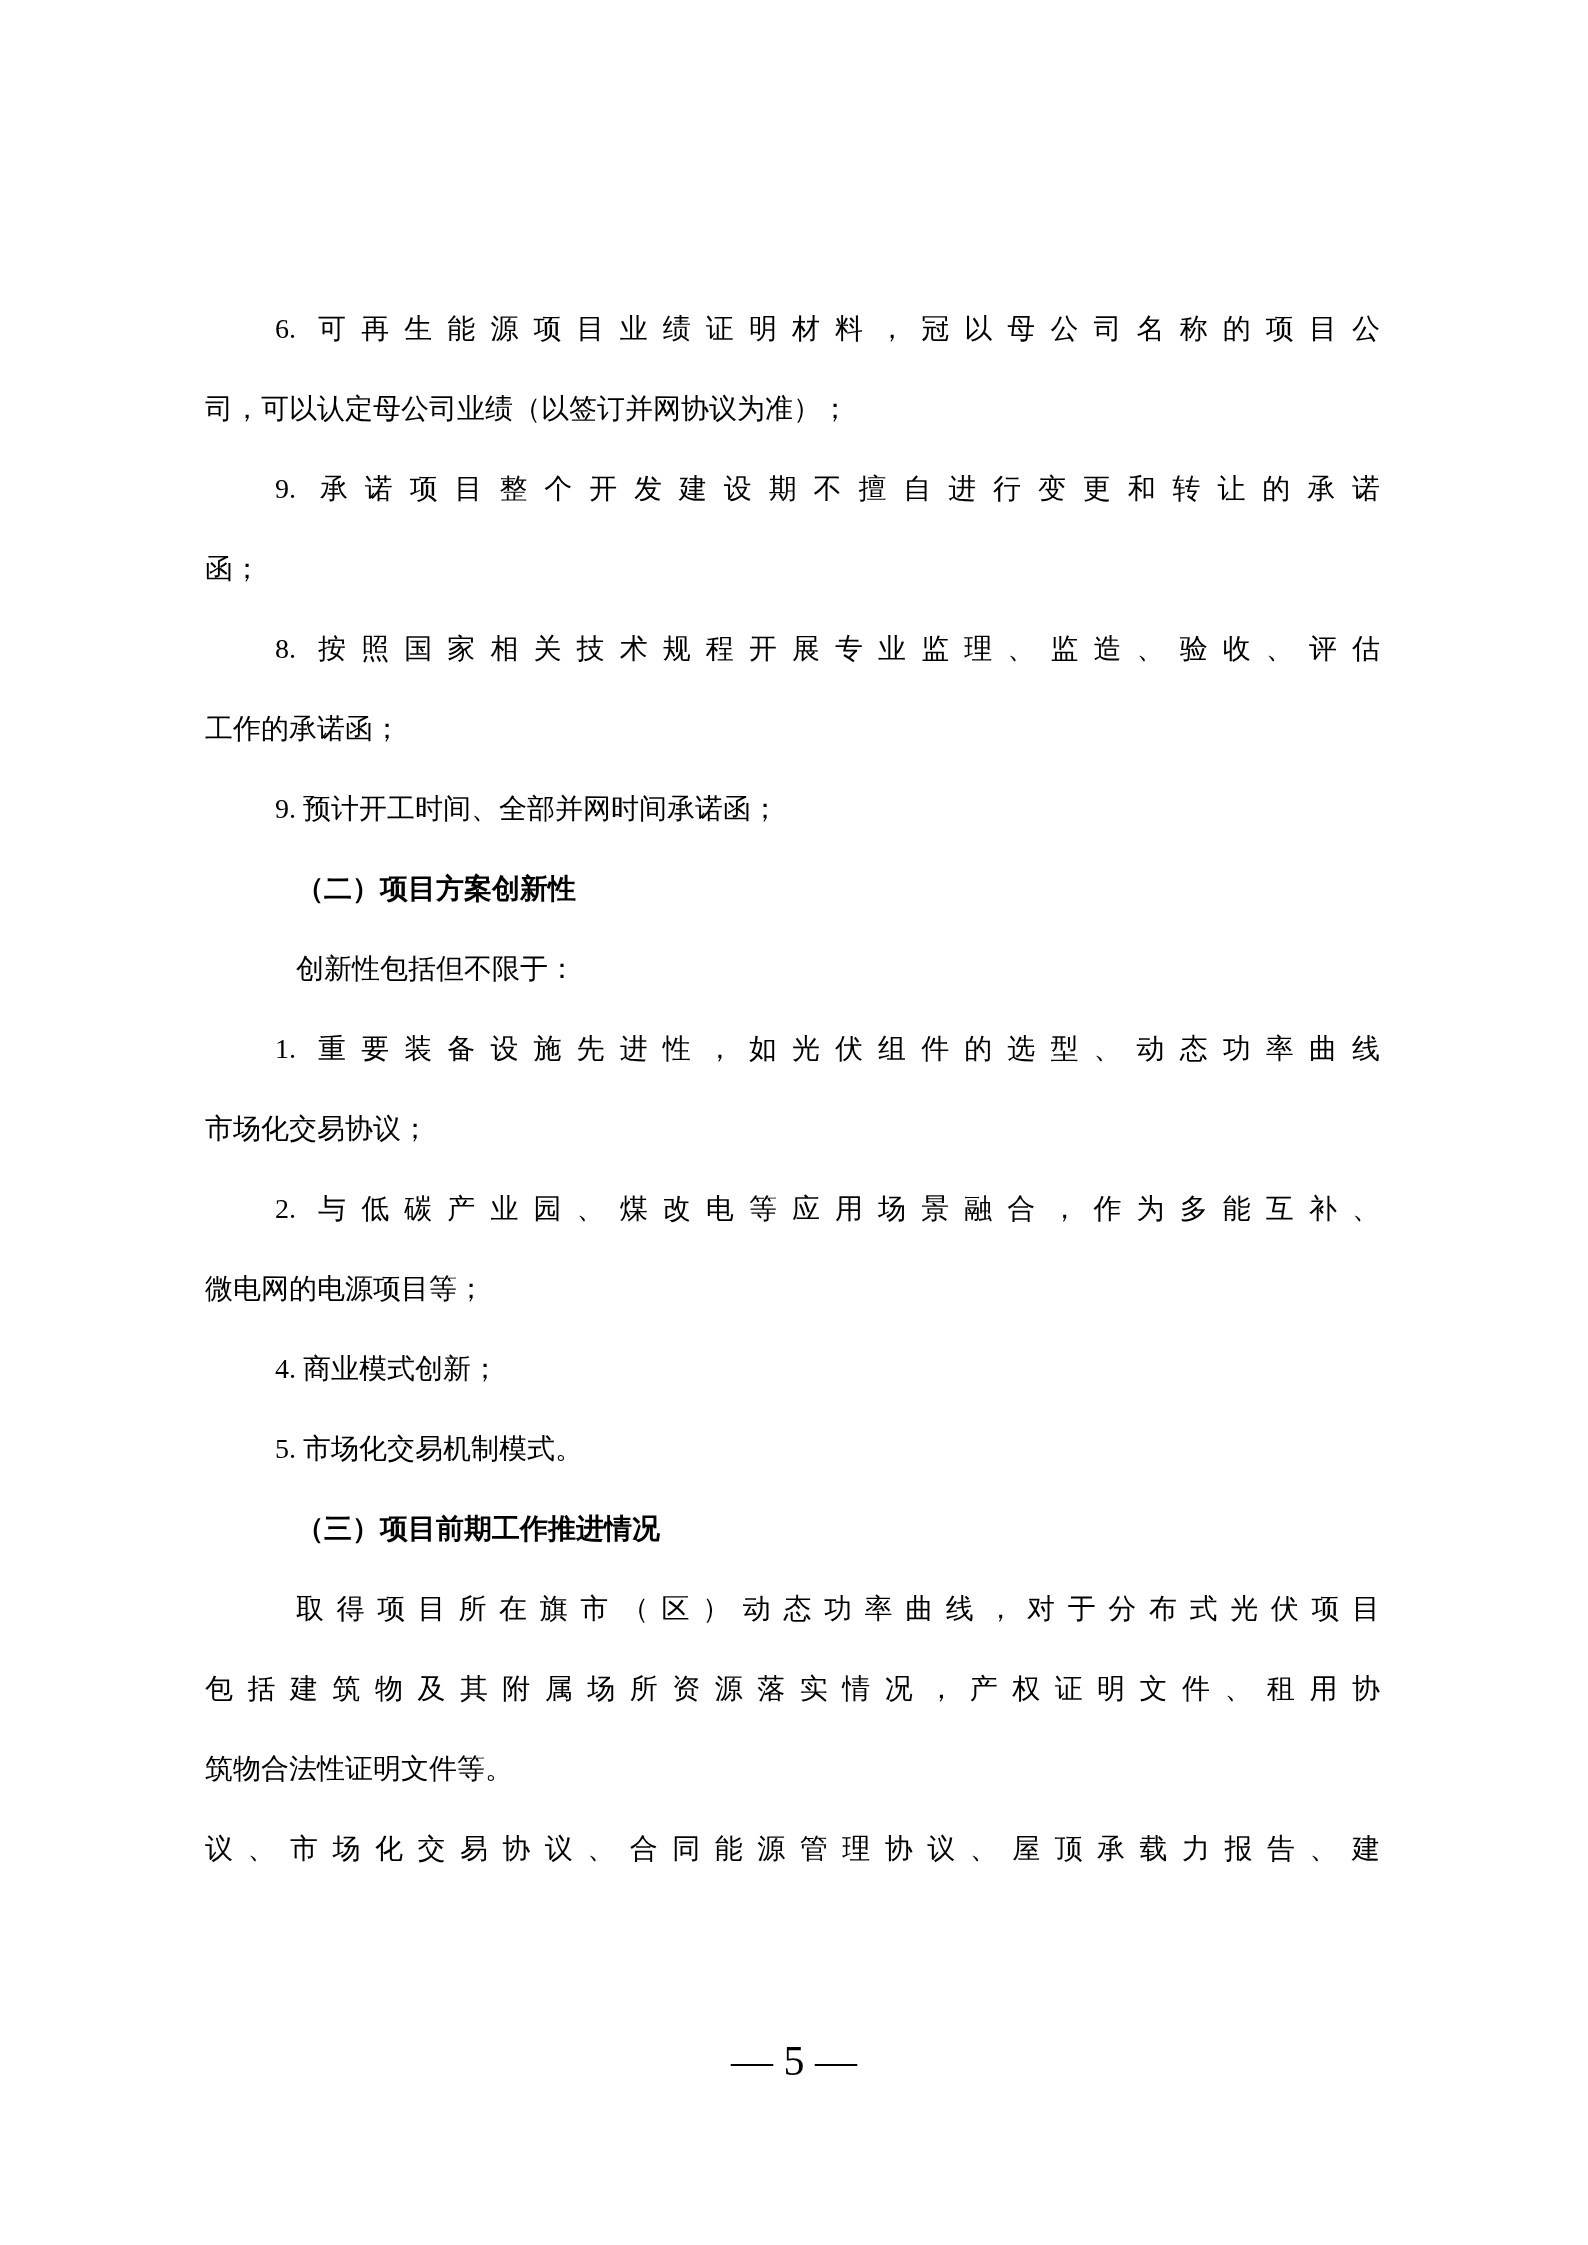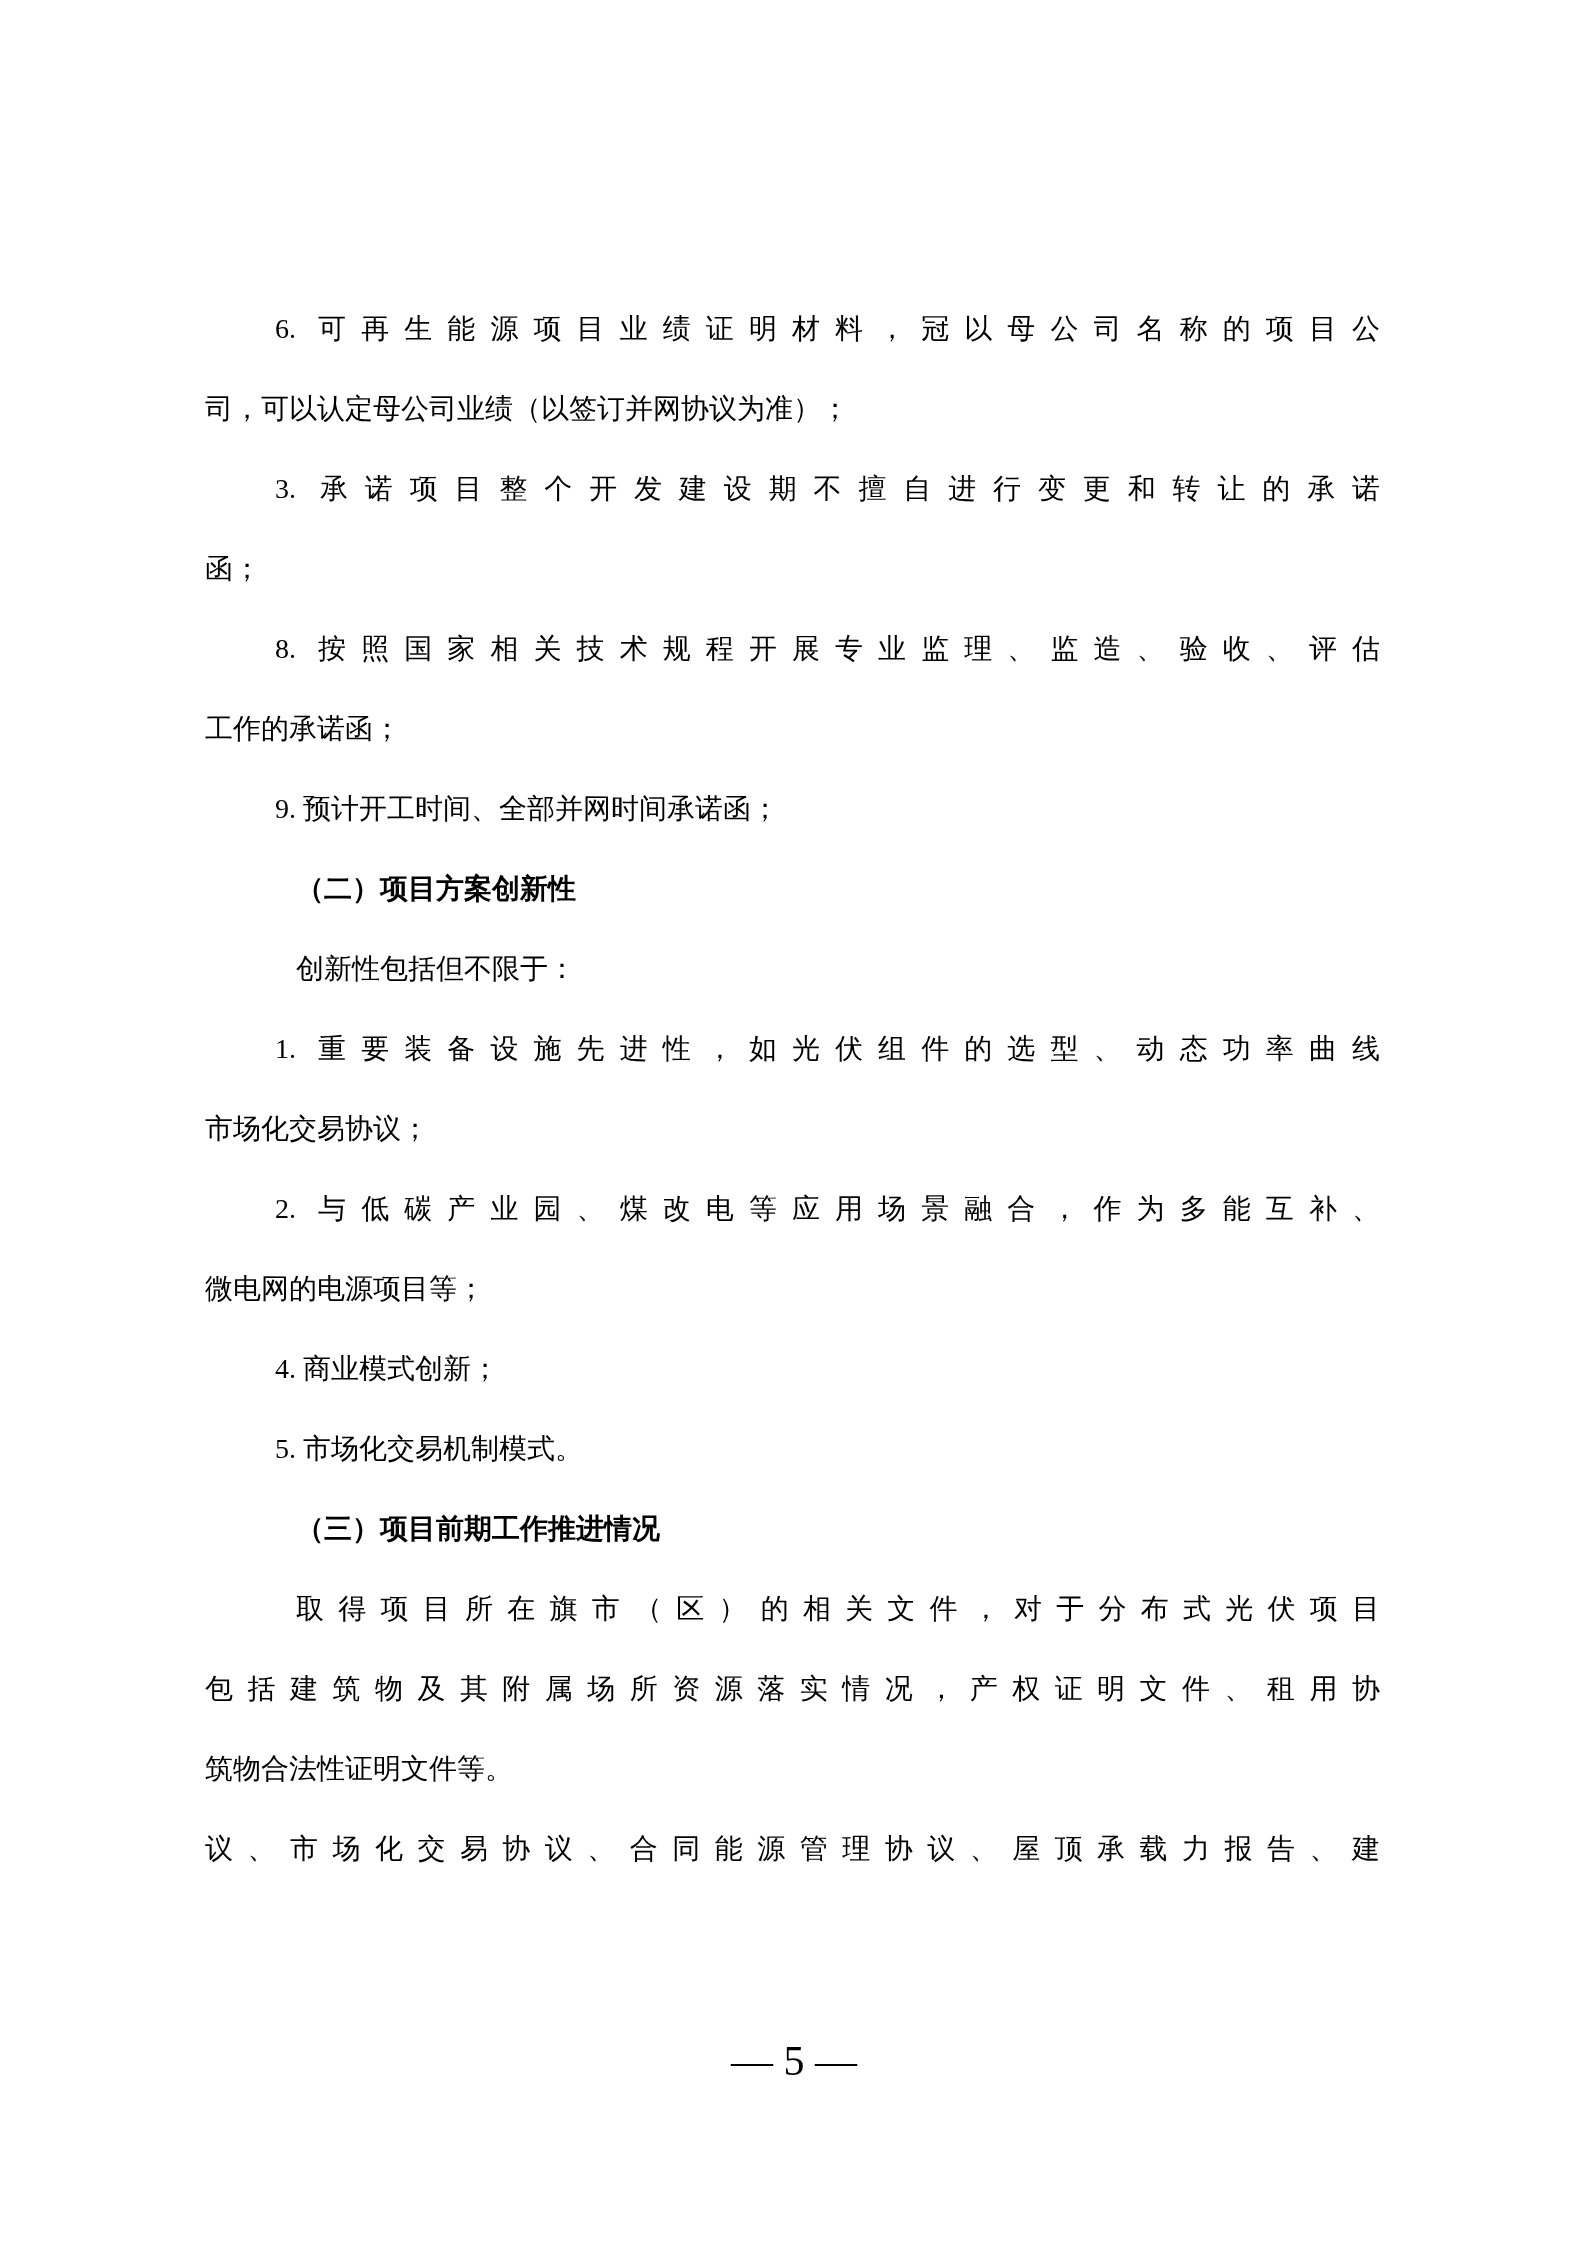--- a/index.html
+++ b/index.html
@@ -56,33 +56,33 @@
     color: #000000;
   }
 </style>
 </head>
 <body>
 
 <div class="page">
   <div class="content" id="doc-content">
       <div class="line fill ind-d">6. 可再生能源项目业绩证明材料，冠以母公司名称的项目公</div>
       <div class="line">司，可以认定母公司业绩（以签订并网协议为准）；</div>
-      <div class="line fill ind-d">3. 承诺项目整个开发建设期不擅自进行变更和转让的承诺</div>
+      <div class="line fill ind-d">9. 承诺项目整个开发建设期不擅自进行变更和转让的承诺</div>
       <div class="line">函；</div>
       <div class="line fill ind-d">8. 按照国家相关技术规程开展专业监理、监造、验收、评估</div>
       <div class="line">工作的承诺函；</div>
       <div class="line ind-d">9. 预计开工时间、全部并网时间承诺函；</div>
       <div class="line heading ind-c">（二）项目方案创新性</div>
       <div class="line ind-c">创新性包括但不限于：</div>
       <div class="line fill ind-d">1. 重要装备设施先进性，如光伏组件的选型、动态功率曲线</div>
       <div class="line">市场化交易协议；</div>
       <div class="line fill ind-d">2. 与低碳产业园、煤改电等应用场景融合，作为多能互补、</div>
       <div class="line">微电网的电源项目等；</div>
       <div class="line ind-d">4. 商业模式创新；</div>
       <div class="line ind-d">5. 市场化交易机制模式。</div>
       <div class="line heading ind-c">（三）项目前期工作推进情况</div>
-      <div class="line fill ind-c">取得项目所在旗市（区）的相关文件，对于分布式光伏项目</div>
+      <div class="line fill ind-c">取得项目所在旗市（区）动态功率曲线，对于分布式光伏项目</div>
       <div class="line fill">包括建筑物及其附属场所资源落实情况，产权证明文件、租用协</div>
       <div class="line">筑物合法性证明文件等。</div>
       <div class="line fill">议、市场化交易协议、合同能源管理协议、屋顶承载力报告、建</div>
     </div>
   <div class="footer">— 5 —</div>
 </div>
 
 </body></html>

